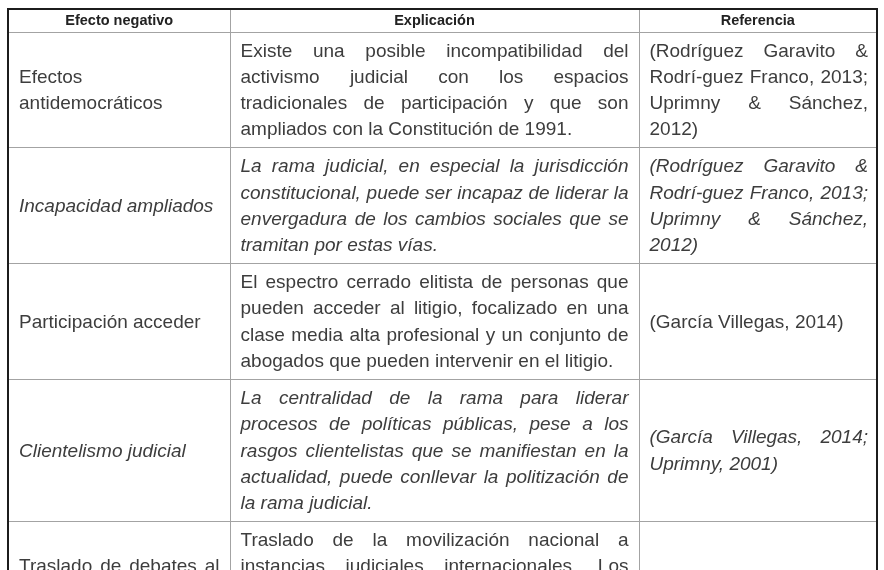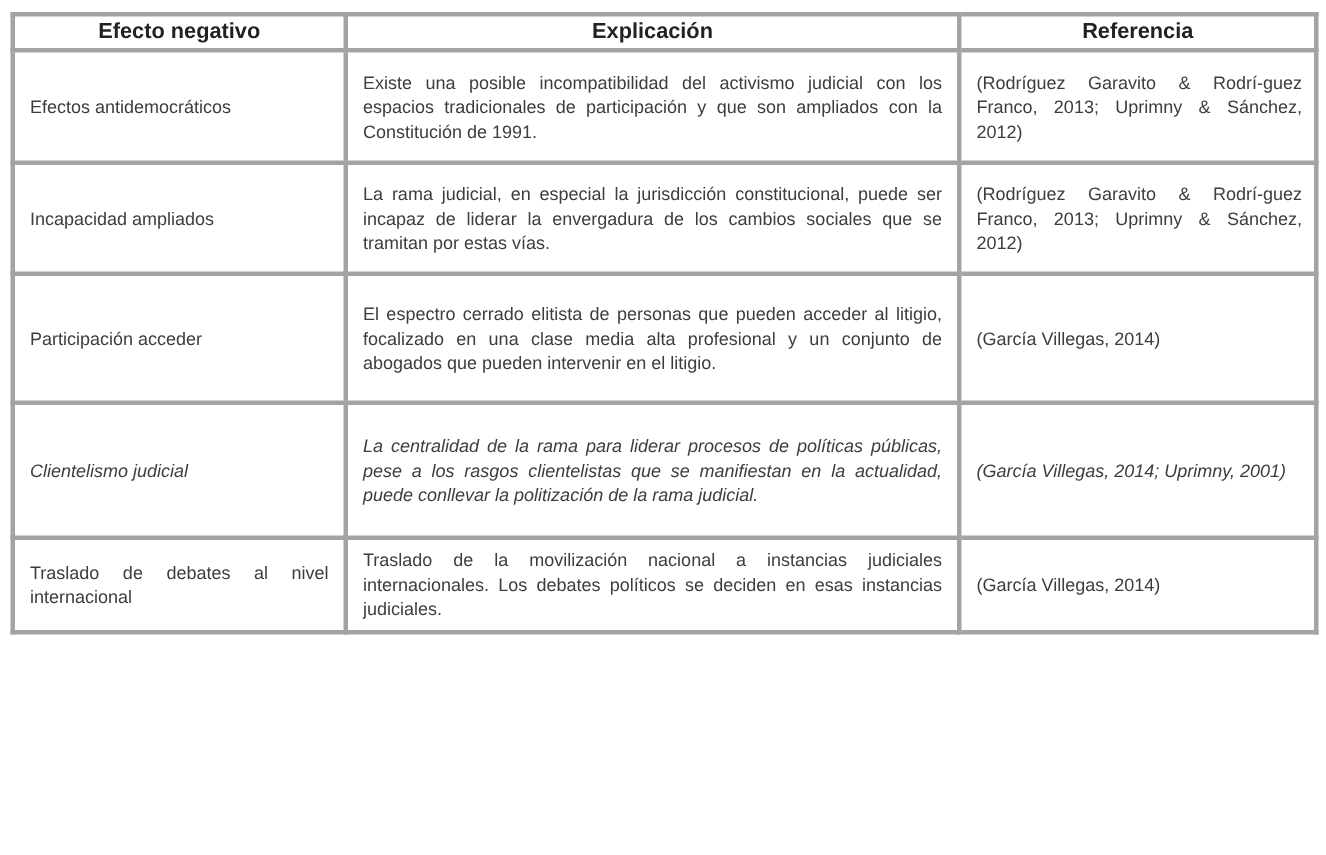--- a/index.html
+++ b/index.html
@@ -18,48 +18,48 @@
     font-family: "Liberation Sans", "DejaVu Sans", sans-serif;
   }
   table.effects-table {
     border-collapse: collapse;
     table-layout: fixed;
     width: 869px;
     border: 2px solid #1c1c1c;
   }
   table.effects-table th,
   table.effects-table td {
-    border: 3px solid #a3a3a3;
+    border: 1px solid #a3a3a3;
     box-sizing: border-box;
   }
   col.c-efecto      { width: 222px; }
   col.c-explicacion { width: 409px; }
   col.c-referencia  { width: 238px; }
 
   th {
     font-size: 14.5px;
     font-weight: bold;
     color: #222222;
     text-align: center;
     height: 23px;
     padding: 2px 4px;
     line-height: 1.2;
   }
   td {
-    font-size: 12px;
+    font-size: 19px;
     line-height: 1.38;
     color: #3d3d3d;
     vertical-align: middle;
     padding: 5px 10px;
     text-align: justify;
   }
   td.cell-referencia { padding-right: 8px; }
 
   tr.r1 td { height: 75px; }
-  tr.r2 td { height: 74px; }
+  tr.r2 td { height: 74px; font-style: italic; }
   tr.r3 td { height: 86px; }
   tr.r4 td { height: 90px; font-style: italic; }
   tr.r5 td { height: 84px; }
   tr.r6 td { height: 55px; }
   tr.r7 td { height: 61px; }
 </style>
 </head>
 <body>
 
 <div class="page">

